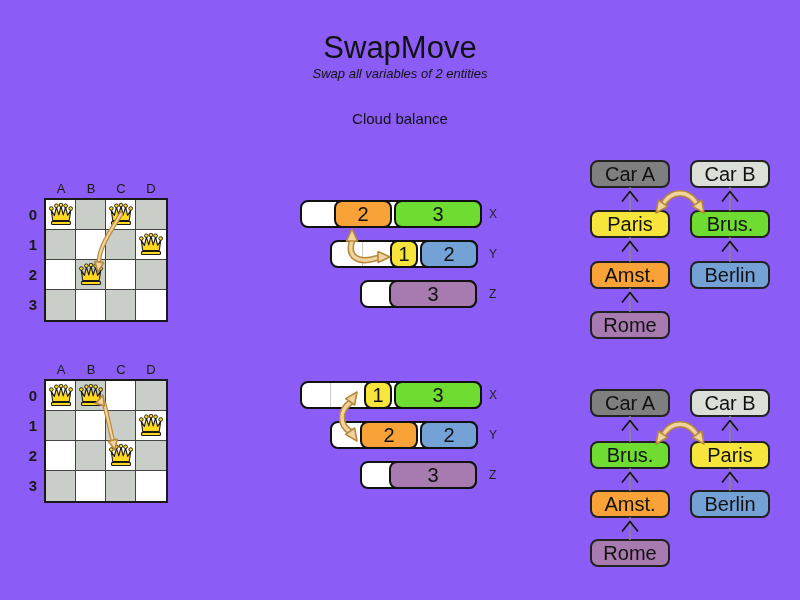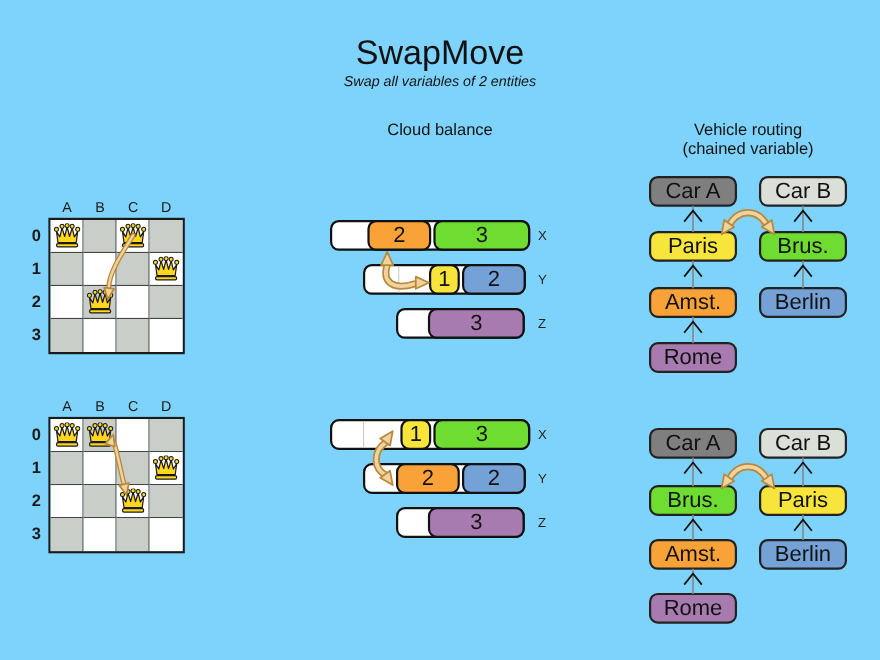--- a/index.html
+++ b/index.html
@@ -1,17 +1,17 @@
 <!DOCTYPE html>
 <html><head>
 <meta charset="utf-8">
 <style>
   html,body{margin:0;padding:0;background:#fff;}
   body{width:800px;height:600px;overflow:hidden;font-family:"Liberation Sans",sans-serif;color:#111;}
-  #canvas{position:relative;width:800px;height:600px;background:#7dd3fc;}
+  #canvas{position:relative;width:800px;height:600px;background:#8b5cf6;}
   .abs{position:absolute;}
   .title{top:30px;left:0;width:800px;text-align:center;font-size:31px;}
   .subtitle{top:66px;left:0;width:800px;text-align:center;font-size:13px;font-style:italic;}
   .sec-header{font-size:15px;text-align:center;}
   .col-label{font-size:13px;text-align:center;color:#1a1a1a;}
   .row-label{font-size:15px;font-weight:bold;text-align:center;color:#1a1a1a;}
   .board{border:2px solid #1a1a1a;display:grid;grid-template-columns:repeat(4,30px);grid-template-rows:repeat(4,30px);}
   .cell{width:30px;height:30px;border-right:1px solid #444;border-bottom:1px solid #444;box-sizing:border-box;display:flex;align-items:center;justify-content:center;}
   .cell.last-col{border-right:none;}
   .cell.last-row{border-bottom:none;}
@@ -23,24 +23,20 @@
   #overlay{position:absolute;top:0;left:0;z-index:6;pointer-events:none;}
 </style>
 </head>
 <body>
 
 <div id="canvas">
   <div class="abs title">SwapMove</div>
   <div class="abs subtitle">Swap all variables of 2 entities</div>
 
   <div class="abs sec-header" style="top:110px;left:310px;width:180px;">Cloud balance</div>
-  <div class="abs sec-header" style="top:110px;left:580px;width:200px;">
-    <span style="display:block;">Vehicle routing</span>
-    <span style="display:block;">(chained variable)</span>
-  </div>
 
   <div id="dynamic">
       <div class="abs col-label" style="top: 181px; left: 46px; width: 30px;">A</div>
       <div class="abs col-label" style="top: 181px; left: 76px; width: 30px;">B</div>
       <div class="abs col-label" style="top: 181px; left: 106px; width: 30px;">C</div>
       <div class="abs col-label" style="top: 181px; left: 136px; width: 30px;">D</div>
       <div class="abs row-label" style="top: 206px; left: 24px; width: 18px;">0</div>
       <div class="abs row-label" style="top: 236px; left: 24px; width: 18px;">1</div>
       <div class="abs row-label" style="top: 266px; left: 24px; width: 18px;">2</div>
       <div class="abs row-label" style="top: 296px; left: 24px; width: 18px;">3</div>

